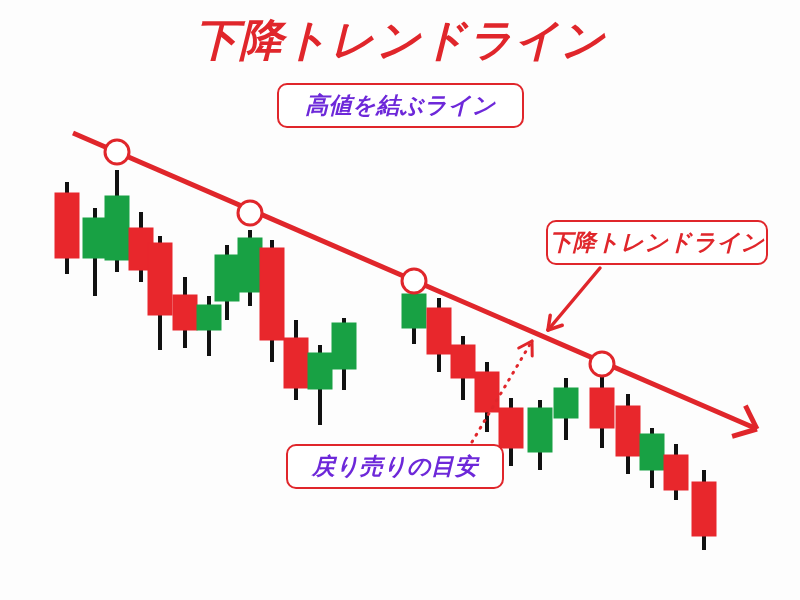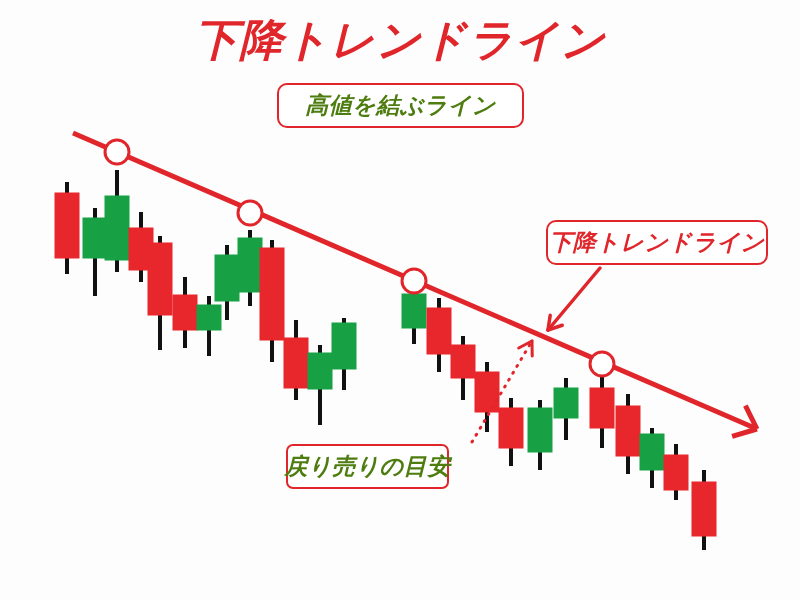--- a/index.html
+++ b/index.html
@@ -37,21 +37,21 @@
     letter-spacing: 1px;
     line-height: 1.2;
     white-space: nowrap;
   }
   .callout {
     position: absolute;
     box-sizing: border-box;
     border: 2.5px solid #e0262b;
     border-radius: 10px;
     background: #ffffff;
-    color: #4d7c0f;
+    color: #6d28d9;
     font-size: 23px;
     font-weight: bold;
     display: flex;
     align-items: center;
     justify-content: center;
     letter-spacing: 0.5px;
     white-space: nowrap;
   }
   .callout.accent {
     color: #e0262b;
@@ -64,23 +64,22 @@
   }
   #callout-trendline {
     left: 546px;
     top: 220px;
     width: 222px;
     height: 45px;
   }
   #callout-pullback {
     left: 286px;
     top: 444px;
-    width: 163px;
+    width: 218px;
     height: 45px;
-    border-radius: 7px;
   }
 </style>
 </head>
 <body>
 
 <div id="stage">
 
   <div class="title">下降トレンドライン</div>
 
   <svg id="chart-svg" viewBox="0 0 800 600" xmlns="http://www.w3.org/2000/svg">

